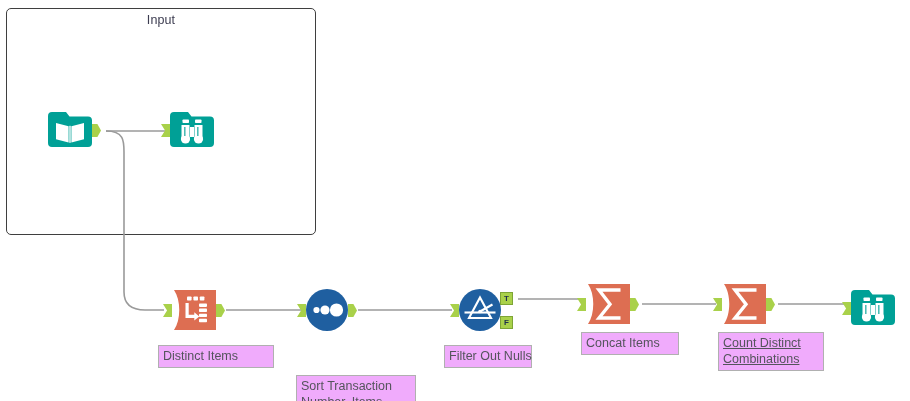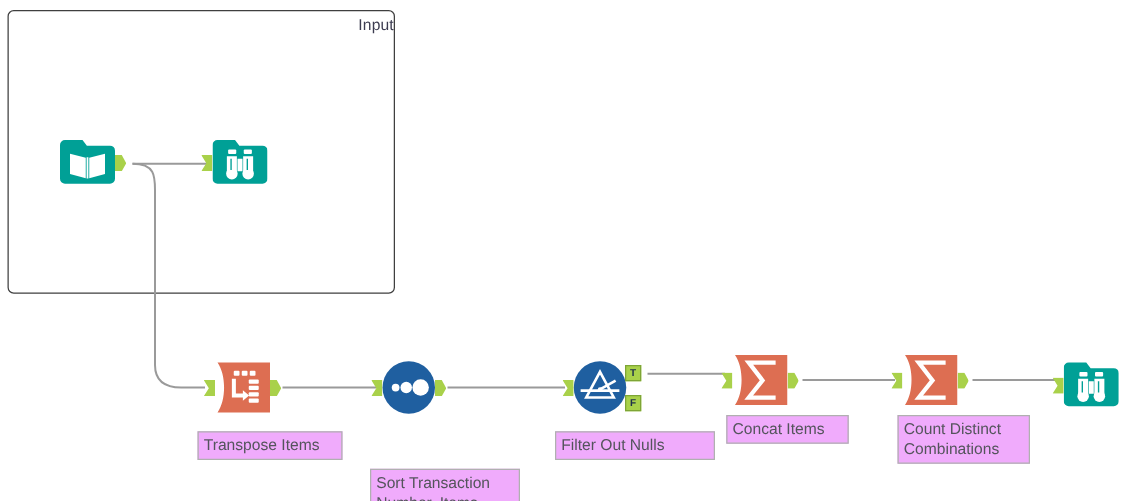--- a/index.html
+++ b/index.html
@@ -23,21 +23,21 @@
     box-sizing: border-box;
     border: 1.5px solid #3f3f3f;
     border-radius: 5px;
     background: #ffffff;
   }
   .container-title {
     position: absolute;
     top: 4px;
     left: 0;
     width: 100%;
-    text-align: right;
+    text-align: center;
     font-size: 12.5px;
     color: #3c3c50;
     letter-spacing: .1px;
   }
   
   #wires {
     position: absolute;
     left: 0; top: 0;
     width: 910px;
     height: 401px;
@@ -253,21 +253,21 @@
         <rect x="20" y="19" width="4" height="10"></rect>
       </g>
       <g fill="#00A096">
         <rect x="14.3" y="19" width="1.1" height="9"></rect>
         <rect x="27.3" y="19" width="1.1" height="9"></rect>
       </g>
     </svg>
     <div class="anchor in" style="left:-9px; top:16px;"></div>
   </div>
 
-  <div class="tool-label" id="label-transpose" style="left: 158px; top: 345px; width: 116px; border-color: rgb(176, 176, 176); color: rgb(84, 84, 92);">Transpose Items</div>
+  <div class="tool-label" id="label-transpose" style="left: 158px; top: 345px; width: 116px; border-color: rgb(176, 176, 176); color: rgb(84, 84, 92);">Distinct Items</div>
   <div class="tool-label" id="label-sort" style="left: 296px; top: 345px; width: 120px; border-color: rgb(176, 176, 176); color: rgb(84, 84, 92); margin-top: 30px;">Sort Transaction
 Number, Items</div>
-  <div class="tool-label" id="label-filter" style="left: 444px; top: 345px; width: 128px; border-color: rgb(176, 176, 176); color: rgb(84, 84, 92);">Filter Out Nulls</div>
+  <div class="tool-label" id="label-filter" style="left: 444px; top: 345px; width: 88px; border-color: rgb(176, 176, 176); color: rgb(84, 84, 92);">Filter Out Nulls</div>
   <div class="tool-label" id="label-concat" style="left: 581px; top: 332px; width: 98px; border-color: rgb(176, 176, 176); color: rgb(84, 84, 92);">Concat Items</div>
-  <div class="tool-label" id="label-count" style="left: 718px; top: 332px; width: 106px; border-color: rgb(176, 176, 176); color: rgb(84, 84, 92);">Count Distinct
+  <div class="tool-label" id="label-count" style="left: 718px; top: 332px; width: 106px; border-color: rgb(176, 176, 176); color: rgb(84, 84, 92); text-decoration: underline;">Count Distinct
 Combinations</div>
 
 </div>
 
 </body></html>

